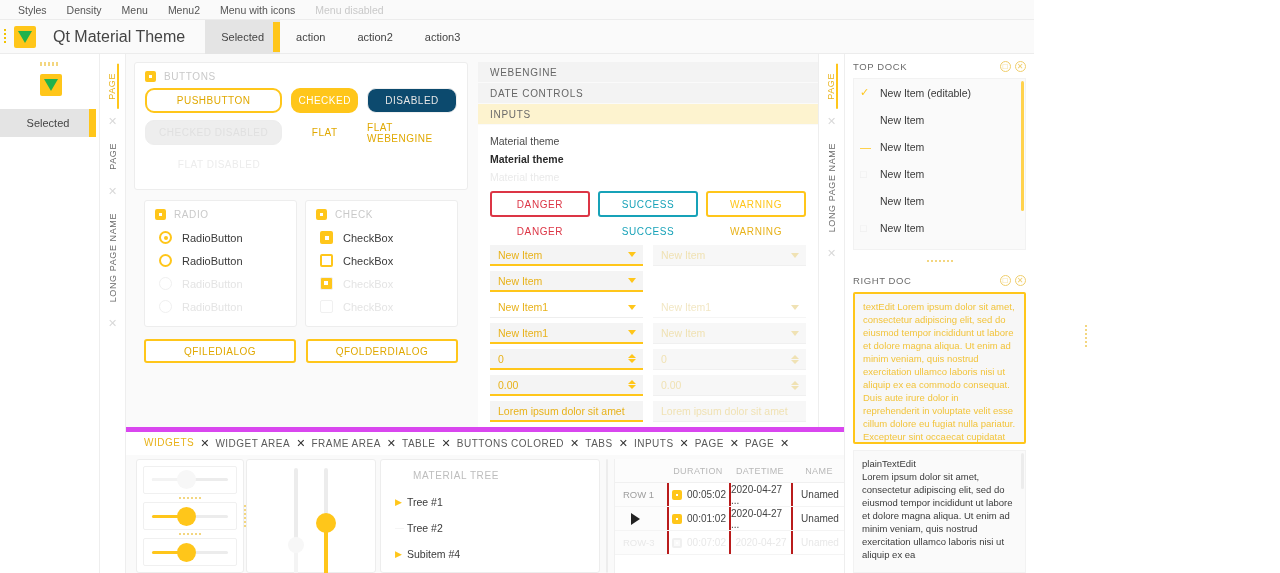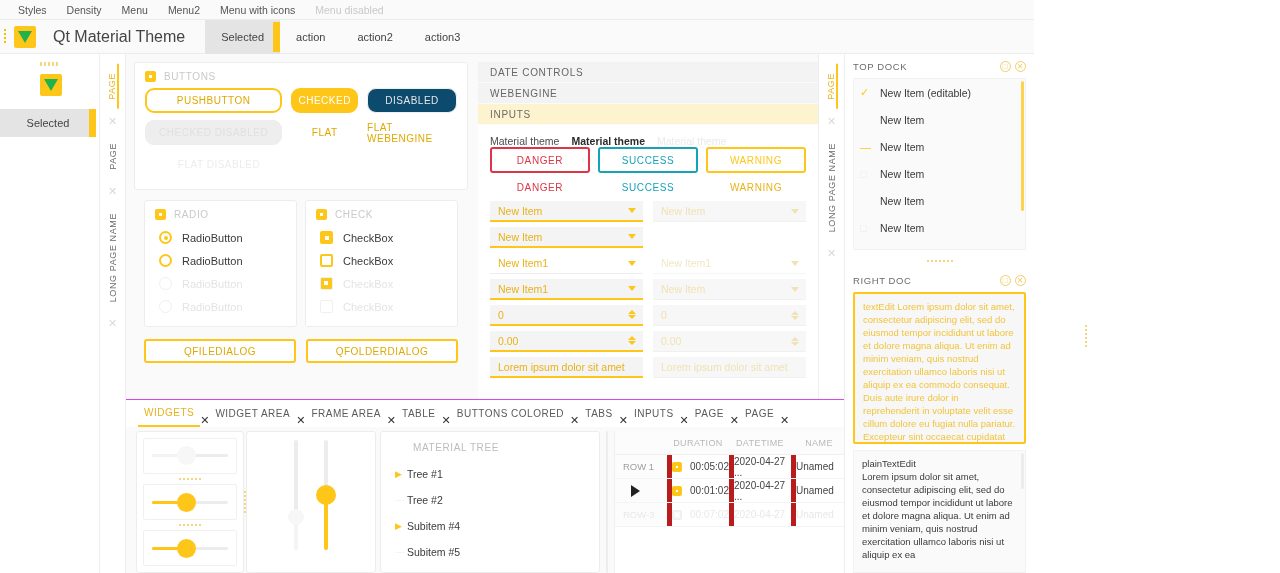--- a/index.html
+++ b/index.html
@@ -99,21 +99,21 @@
   .dlgbtn { flex:1; height:24px; border:2px solid #FFC61A; border-radius:3px; color:#E0A800;
             font-size:10px; letter-spacing:.5px; display:flex;align-items:center;justify-content:center;
             background:#fff; }
 
   
   .inputcol { flex:1; min-width:0; padding:8px 0 0 4px; display:flex; flex-direction:column; }
   .secthead { height:20px; background:#f3f3f3; display:flex; align-items:center; padding-left:12px;
               font-size:10px; letter-spacing:.7px; color:#666; margin-bottom:1px; }
   .secthead.active { background:#FDF3CF; color:#6a6a6a; }
   .inputbody { background:#fff; flex:1; padding:10px 12px 0; min-height:0; overflow:hidden; }
-  .mtrow { display:flex; gap:12px; font-size:10.5px; align-items:baseline; margin-bottom:0; }
+  .mtrow { display:flex; gap:6px; font-size:10.5px; align-items:baseline; margin-bottom:8px;flex-direction:column; }
   .mt-n { color:#4a4a4a; } .mt-b { color:#2b2b2b; font-weight:bold; } .mt-d { color:#eaeaea; }
   .semrow { display:flex; gap:8px; }
   .sembtn { flex:1; height:26px; border-radius:3px; background:#fff; font-size:10px; letter-spacing:.6px;
             display:flex;align-items:center;justify-content:center; }
   .semlbl { flex:1; text-align:center; font-size:10px; letter-spacing:.6px; padding:9px 0 6px; }
 
   .fieldgrid { display:flex; gap:10px; margin-top:2px; }
   .fcol { flex:1; min-width:0; }
   .fld { height:21px; margin-bottom:5px; display:flex; align-items:center; padding:0 8px;
          font-size:10.5px; position:relative; }
@@ -123,22 +123,22 @@
   .fld.f-dis2 { background:#fff; border-bottom:1px solid #f5f5f5; color:#f2e7c4; }
   .caret { position:absolute; right:7px; width:0;height:0;border-left:4px solid transparent;
            border-right:4px solid transparent;border-top:5px solid #FFC61A; }
   .caret.dis { border-top-color:#f0e2b4; }
   .spin { position:absolute; right:7px; display:flex; flex-direction:column; gap:1px; }
   .spin .u{width:0;height:0;border-left:4px solid transparent;border-right:4px solid transparent;border-bottom:4px solid #FFC61A;}
   .spin .d{width:0;height:0;border-left:4px solid transparent;border-right:4px solid transparent;border-top:4px solid #FFC61A;}
   .spin.dis .u{border-bottom-color:#f0e2b4;} .spin.dis .d{border-top-color:#f0e2b4;}
 
   
-  .tabbar { height:28px; background:#fff; display:flex; align-items:flex-end; padding-left:12px;
-            border-top:1px solid #d946ef; flex:0 0 28px; }
+  .tabbar { height:28px; background:#fff; display:flex; align-items:center; padding-left:12px;
+            border-top:5px solid #d946ef; flex:0 0 28px; }
   .tab { display:flex; align-items:center; height:28px; font-size:10px; letter-spacing:.5px;
          color:#5a5a5a; }
   .tab .lbl { padding:0 6px; }
   .tab.active { color:#E8B21A; border-bottom:2px solid #FFC61A; }
 
   
   .bottom { flex:1; display:flex; min-height:0; background:#fafafa; padding:4px 0 0 10px; gap:0; }
   .sl-card { width:108px; background:#fff; border:1px solid #ededed; border-radius:3px;
              padding:6px; display:flex; flex-direction:column; gap:0; flex:0 0 108px; }
   .sl-box { border:1px solid #f0f0f0; border-radius:2px; height:40px; display:flex; align-items:center;
@@ -167,21 +167,21 @@
   .listcard { flex:1; min-width:0; background:#f7f7f7; border:1px solid #ededed; border-radius:3px; margin-left:6px; }
   .list-row { height:47px; display:flex; align-items:center; padding-left:14px; font-size:10.5px; color:#3a3a3a; }
 
   .tablecard { flex:0 0 232px; background:#fff; border-left:1px solid #f0f0f0; margin-left:6px;
                font-size:10px; color:#444; }
   .trow { display:flex; height:24px; align-items:center; }
   .th { color:#b8b8b8; font-size:9px; letter-spacing:.4px; background:#fcfcfc;
         border-bottom:1px solid #f0f0f0; display:flex;align-items:center;justify-content:center; height:24px; }
   .rh { color:#9e9e9e; font-size:9.5px; width:52px; display:flex;align-items:center;padding-left:8px;
         background:#fcfcfc; height:100%; }
-  .td { display:flex; align-items:center; justify-content:space-between; gap:5px; border-left:5px solid #b91c1c;
+  .td { display:flex; align-items:center; justify-content:center; gap:5px; border-left:2px solid #b91c1c;
         height:100%; }
   .c-dur{width:62px;} .c-dt{width:62px;} .c-nm{width:56px;}
   .minisq{width:10px;height:10px;border:2px solid #FFC61A;background:#FFC61A;border-radius:2px;position:relative;}
   .minisq:after{content:"";position:absolute;left:2px;top:2px;width:2px;height:2px;background:#fff;}
   .minisq.dis{border-color:#f0f0f0;background:#fafafa;}
   .trow.dis .td, .trow.dis .rh { color:#e8e8e8; }
   .playtri{width:0;height:0;border-top:6px solid transparent;border-bottom:6px solid transparent;border-left:9px solid #222;margin-left:8px;}
 
   
   .rightdock { flex:0 0 190px; background:#fff; border-left:1px solid #eee; display:flex;
@@ -330,22 +330,22 @@
           </div>
 
           <div class="dlgrow">
             <div class="dlgbtn">QFILEDIALOG</div>
             <div class="dlgbtn">QFOLDERDIALOG</div>
           </div>
         </div>
 
         <div class="inputcol">
           <div id="sections">
+              <div class="secthead">WEBENGINE</div>
               <div class="secthead">DATE CONTROLS</div>
-              <div class="secthead">WEBENGINE</div>
               <div class="secthead active">INPUTS</div>
             </div>
           <div class="inputbody">
             <div class="mtrow">
               <span class="mt-n">Material theme</span>
               <span class="mt-b">Material theme</span>
               <span class="mt-d">Material theme</span>
             </div>
             <div class="semrow" id="sembtns">
                 <div class="sembtn" style="border: 2px solid rgb(220, 53, 69); color: rgb(220, 53, 69);">DANGER</div>

